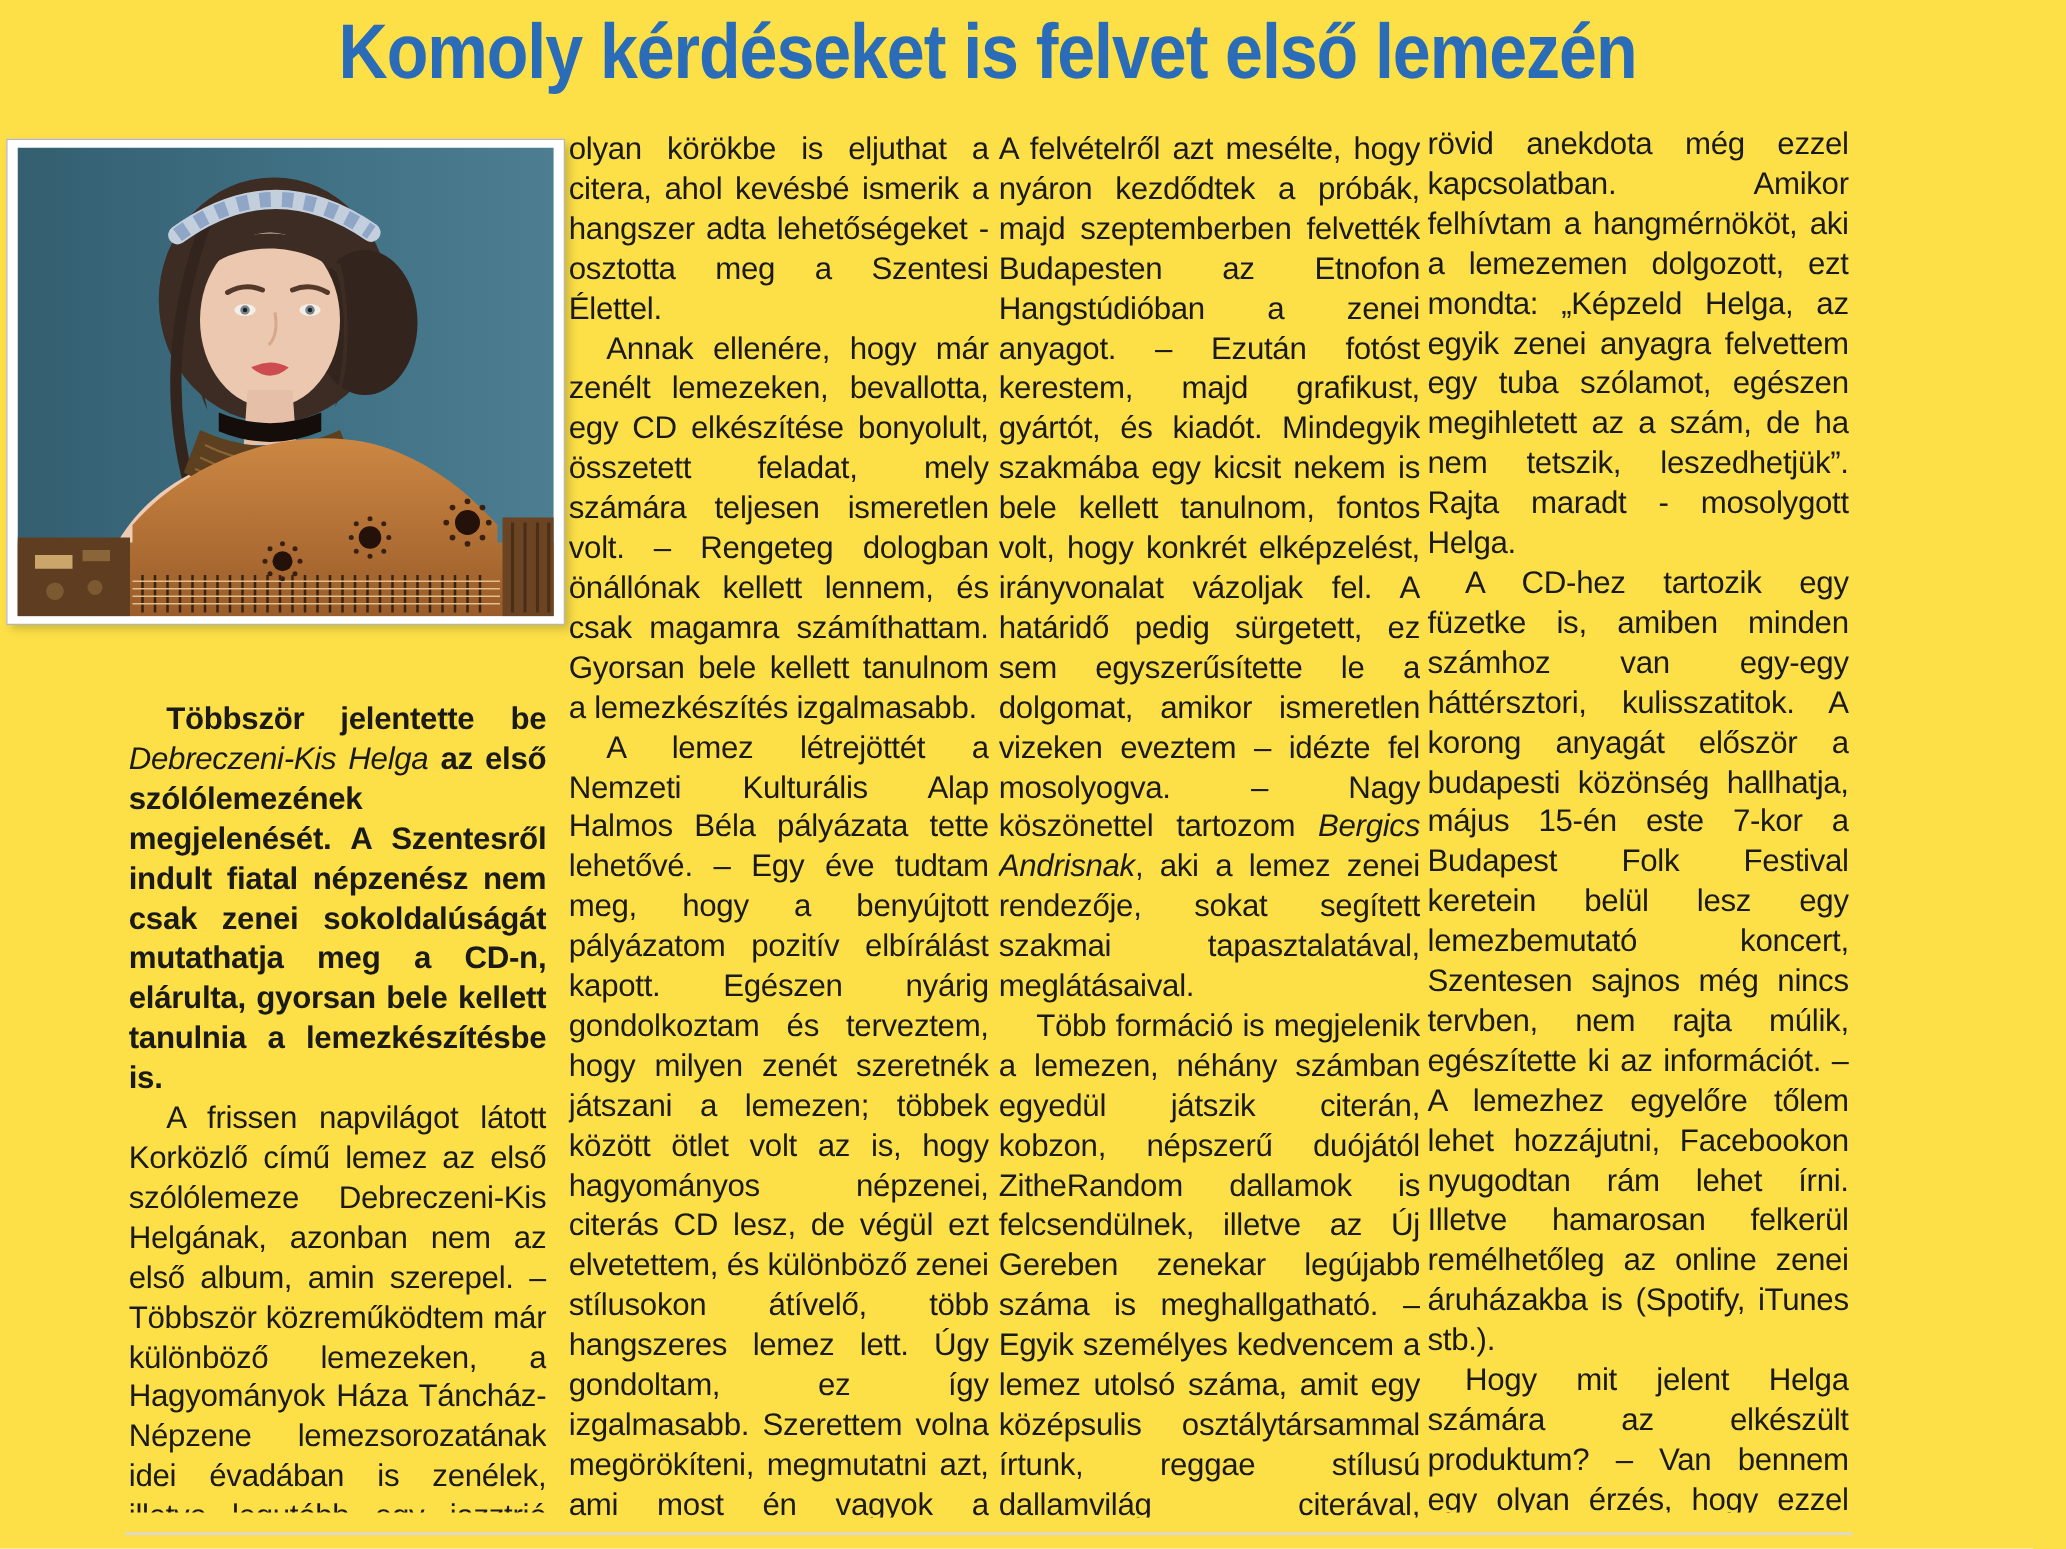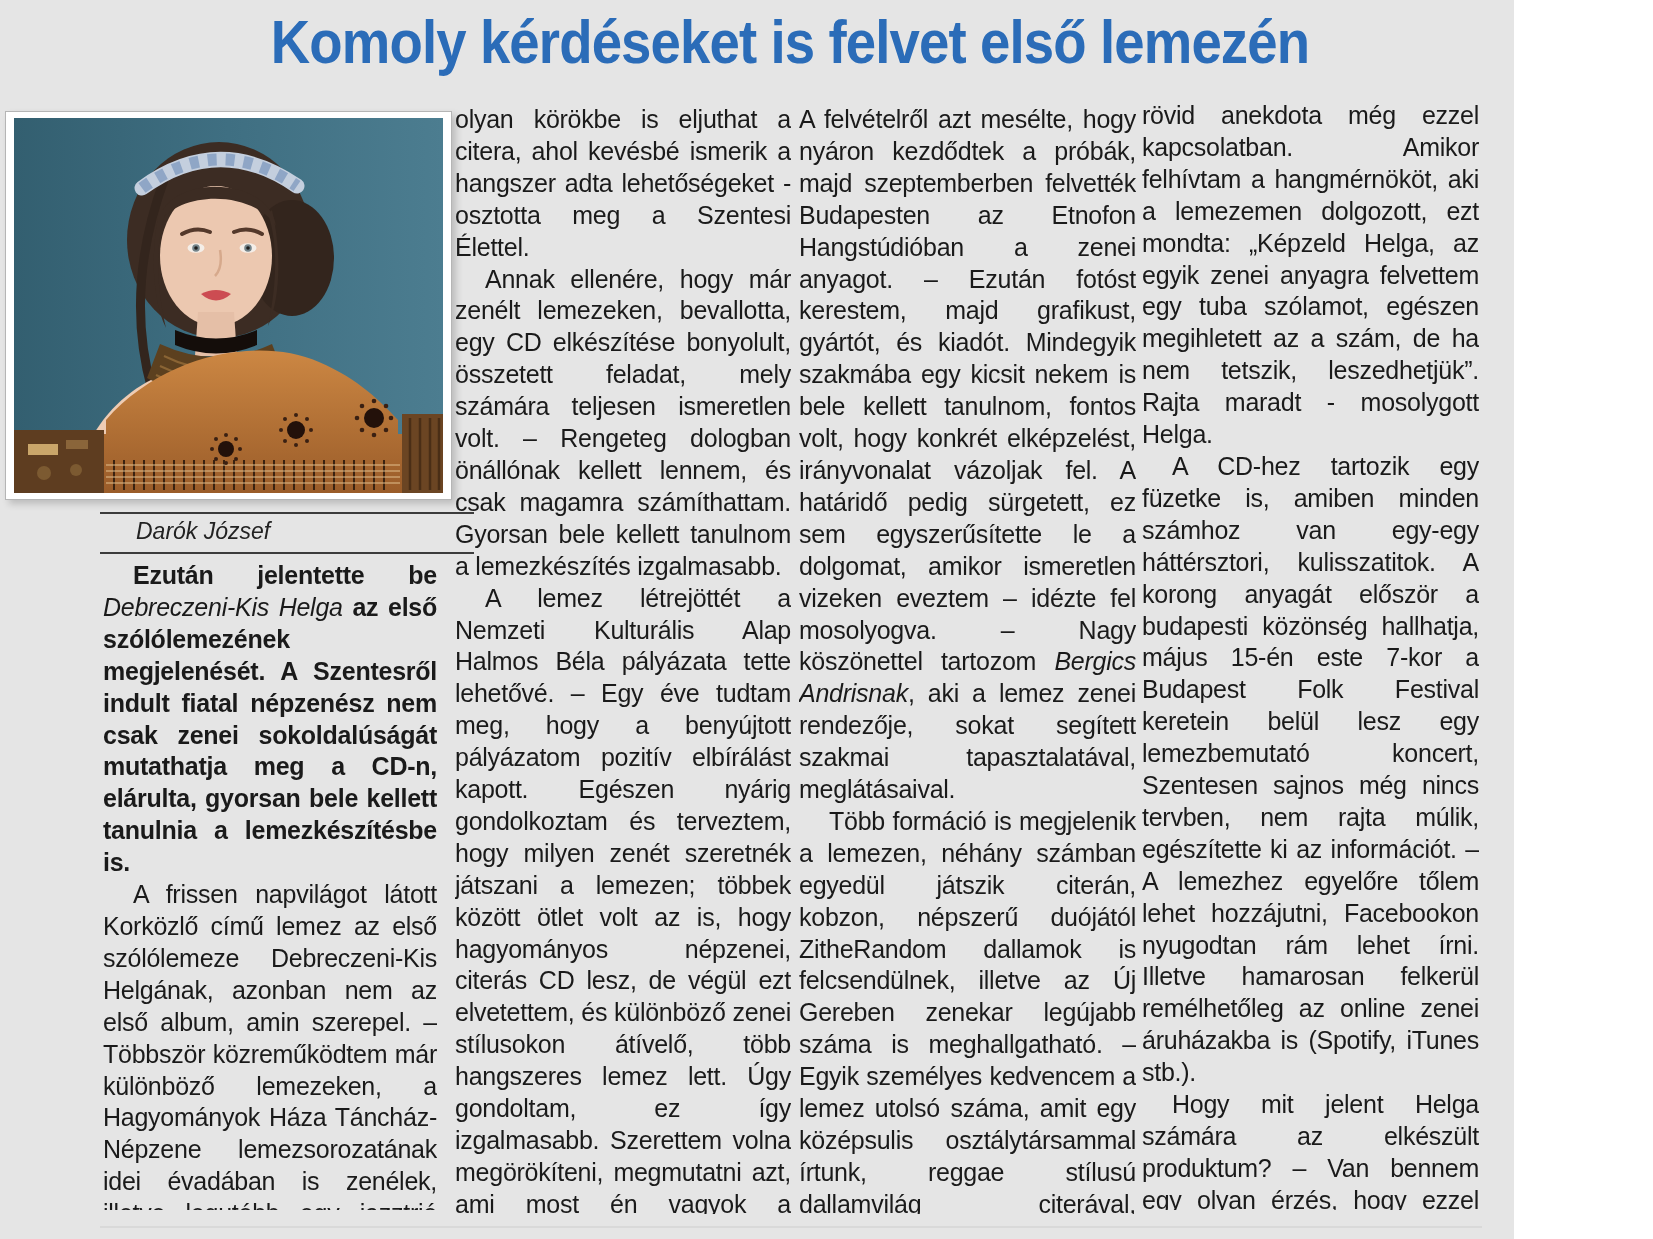--- a/index.html
+++ b/index.html
@@ -1,16 +1,16 @@
 <!DOCTYPE html>
 <html lang="hu"><head>
 <meta charset="utf-8">
 <style>
   html,body{margin:0;padding:0;background:#ffffff;}
-  .page{position:relative;width:1514px;height:1239px;background:#e5e5e5;overflow:hidden;
+  .page{position:relative;width:1653px;height:1239px;background:#fde047;overflow:hidden;
         font-family:"Liberation Sans","DejaVu Sans",sans-serif;color:#1a1a1a;}
 
   .headline{position:absolute;top:6px;left:0;width:1580px;text-align:center;
             font-size:62px;font-weight:700;letter-spacing:-1px;
             transform:scaleX(.88);transform-origin:50% 0;white-space:nowrap;}
 
   .photo-frame{position:absolute;left:5px;top:111px;width:429px;background:#fff;
                border:1px solid #b5b5b5;padding:6px 8px;
                box-shadow:4px 4px 7px rgba(0,0,0,.18);}
   .photo-frame svg{display:block;}
@@ -165,24 +165,23 @@
       <path d="M388,296 L429,296 L429,375 L388,375 Z" fill="#6b4523"></path>
       <g stroke="#4a2e16" stroke-width="2.5">
         <path d="M396,300 V372"></path>
           <path d="M406,300 V372"></path>
           <path d="M416,300 V372"></path>
           <path d="M425,300 V372"></path>
       </g>
     </svg>
   </div>
 
-  <div class="credit">Darók József</div>
 
   <div class="col" id="col1">
-      <p class="lead"><span style="font-weight: 700;">Ezután jelentette be </span><span style="font-weight: 400; font-style: italic;">Debreczeni-Kis Helga</span><span style="font-weight: 700;"> az első szólólemezének megjelenését. A Szentesről indult fiatal népzenész nem csak zenei sokoldalúságát mutathatja meg a CD-n, elárulta, gyorsan bele kellett tanulnia a lemezkészítésbe is.</span></p>
+      <p class="lead"><span style="font-weight: 700;">Többször jelentette be </span><span style="font-weight: 400; font-style: italic;">Debreczeni-Kis Helga</span><span style="font-weight: 700;"> az első szólólemezének megjelenését. A Szentesről indult fiatal népzenész nem csak zenei sokoldalúságát mutathatja meg a CD-n, elárulta, gyorsan bele kellett tanulnia a lemezkészítésbe is.</span></p>
       <p class="p"><span>A frissen napvilágot látott Korközlő című lemez az első szólólemeze Debreczeni-Kis Helgának, azonban nem az első album, amin szerepel. – Többször közreműködtem már különböző lemezeken, a Hagyományok Háza Táncház-Népzene lemezsorozatának idei évadában is zenélek, illetve legutóbb egy jazztrió albumára vettünk fel két számot. Ez utóbbi kifejezetten inspiráló, izgalmas feladat volt, hiszen ezáltal</span></p>
     </div>
   <div class="col" id="col2">
       <p class="cont"><span>olyan körökbe is eljuthat a citera, ahol kevésbé ismerik a hangszer adta lehetőségeket - osztotta meg a Szentesi Élettel.</span></p>
       <p class="p"><span>Annak ellenére, hogy már zenélt lemezeken, bevallotta, egy CD elkészítése bonyolult, összetett feladat, mely számára teljesen ismeretlen volt. – Rengeteg dologban önállónak kellett lennem, és csak magamra számíthattam. Gyorsan bele kellett tanulnom a lemezkészítés izgalmasabb.</span></p>
       <p class="p"><span>A lemez létrejöttét a Nemzeti Kulturális Alap Halmos Béla pályázata tette lehetővé. – Egy éve tudtam meg, hogy a benyújtott pályázatom pozitív elbírálást kapott. Egészen nyárig gondolkoztam és terveztem, hogy milyen zenét szeretnék játszani a lemezen; többek között ötlet volt az is, hogy hagyományos népzenei, citerás CD lesz, de végül ezt elvetettem, és különböző zenei stílusokon átívelő, több hangszeres lemez lett. Úgy gondoltam, ez így izgalmasabb. Szerettem volna megörökíteni, megmutatni azt, ami most én vagyok a zenében, így a hagyományos népzene mellett népzenei feldolgozás, improvizáció és saját szám is hallható. Citerázok, hegedülök, kobzolok, énekelek, furulyázok és tilinkózok az albumon - mutatta be büszkeségét a zenész.</span></p>
     </div>
   <div class="col" id="col3">
       <p class="cont"><span>A felvételről azt mesélte, hogy nyáron kezdődtek a próbák, majd szeptemberben felvették Budapesten az Etnofon Hangstúdióban a zenei anyagot. – Ezután fotóst kerestem, majd grafikust, gyártót, és kiadót. Mindegyik szakmába egy kicsit nekem is bele kellett tanulnom, fontos volt, hogy konkrét elképzelést, irányvonalat vázoljak fel. A határidő pedig sürgetett, ez sem egyszerűsítette le a dolgomat, amikor ismeretlen vizeken eveztem – idézte fel mosolyogva. – Nagy köszönettel tartozom </span><span style="font-style: italic;">Bergics Andrisnak</span><span>, aki a lemez zenei rendezője, sokat segített szakmai tapasztalatával, meglátásaival.</span></p>
       <p class="p"><span>Több formáció is megjelenik a lemezen, néhány számban egyedül játszik citerán, kobzon, népszerű duójától ZitheRandom dallamok is felcsendülnek, illetve az Új Gereben zenekar legújabb száma is meghallgatható. – Egyik személyes kedvencem a lemez utolsó száma, amit egy középsulis osztálytársammal írtunk, reggae stílusú dallamvilág citerával, szintetizátorral, énekhanggal. A témát pedig különösen fontosnak tartom manapság, a szöveg kérdéseket vet fel: mi lesz a következő generációval? Mi folyik a Földön, ahol élünk? Többet akarunk, mint amire szükségünk van. Egy</span></p>

